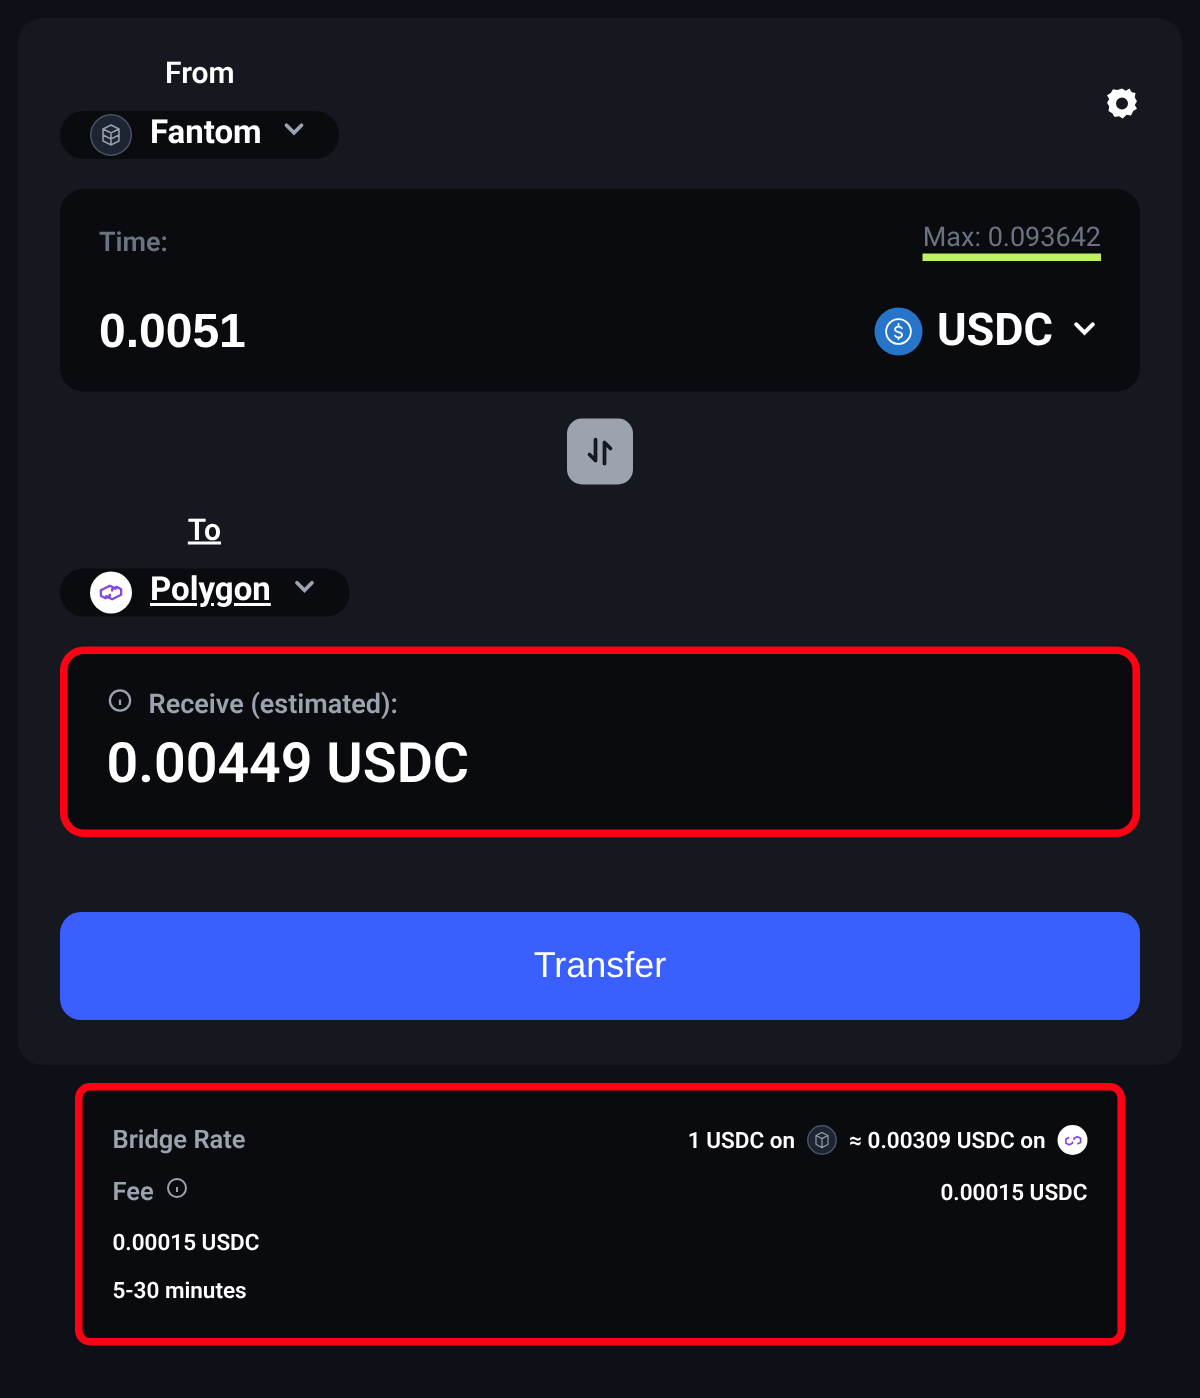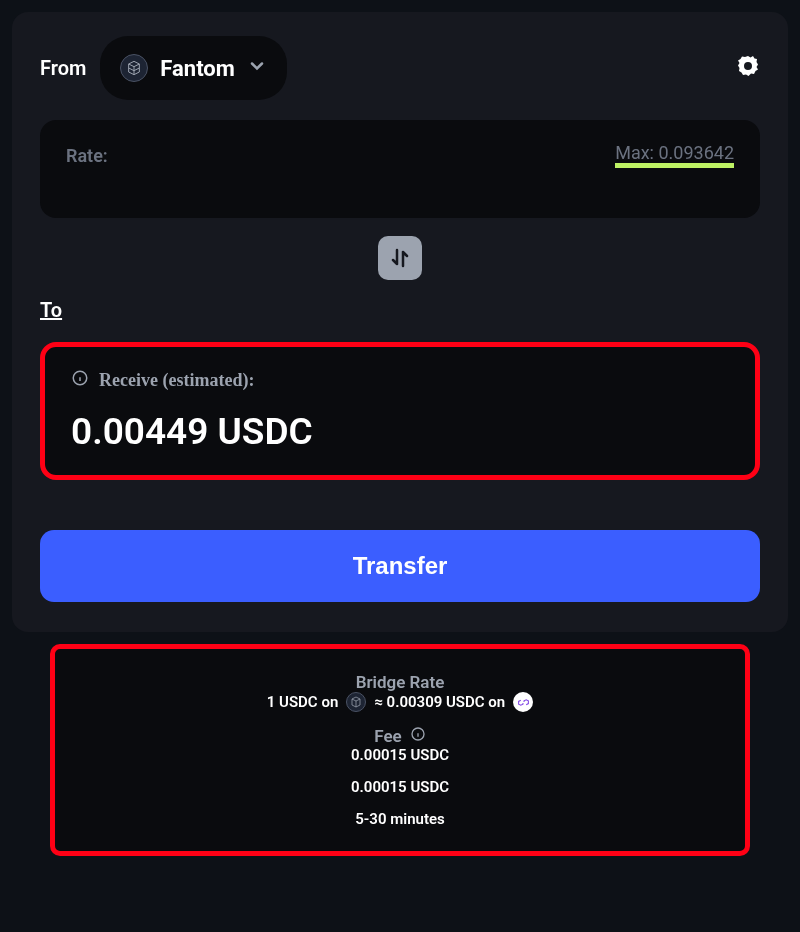--- a/index.html
+++ b/index.html
@@ -19,32 +19,33 @@
     }
     .row {
       display: flex;
       align-items: center;
       justify-content: space-between;
     }
     .row-left {
       display: flex;
       align-items: center;
       gap: 14px;
+      flex-direction: column;
     }
     .label {
       font-size: 20px;
       font-weight: 600;
       color: #fff;
     }
     .chain-selector {
       background: #0a0b0e;
       border-radius: 28px;
-      padding: 18px 20px;
-      display: flex;
-      align-items: center;
+      padding: 2px 20px;
+      display: flex;
+      align-items: flex-start;
       gap: 12px;
       cursor: pointer;
     }
     .chain-icon {
       width: 28px;
       height: 28px;
       border-radius: 50%;
       display: flex;
       align-items: center;
       justify-content: center;
@@ -148,22 +149,21 @@
       background: #0a0b0e;
       border-radius: 16px;
       padding: 22px 26px;
       margin-top: 20px;
       border: 5px solid #ff0015;
     }
     .receive-header {
       display: flex;
       align-items: center;
       gap: 10px;
-      margin-bottom: 19px;
-      font-family: Liberation Serif, serif;
+      margin-bottom: 8px;
     }
     .info-icon {
       color: #9ca3af;
     }
     .receive-label {
       font-size: 18px;
       font-weight: 600;
       color: #9ca3af;
     }
     .receive-amount {
@@ -171,39 +171,38 @@
       font-weight: 600;
       color: #fff;
     }
     .transfer-button {
       background: #3b5eff;
       border: none;
       border-radius: 14px;
       width: 100%;
       padding: 22px;
       font-size: 24px;
-      font-weight: 700;
+      font-weight: 400;
       color: #fff;
       cursor: pointer;
       margin-top: 50px;
       margin-bottom: 6px;
     }
     .summary-box {
       background: #0a0b0e;
       border-radius: 10px;
       border: 5px solid #ff0015;
       margin: 6px 50px 0 50px;
       padding: 16px 20px;
     }
     .summary-row {
       display: flex;
       justify-content: space-between;
       align-items: center;
       padding: 7px 0;
-      flex-direction: column;
     }
     .summary-label {
       font-size: 17px;
       font-weight: 600;
       color: #9ca3af;
       display: flex;
       align-items: center;
       gap: 8px;
     }
     .summary-value {
@@ -260,38 +259,69 @@
     <span class="gear-icon">
       <svg width="24" height="24" viewBox="0 0 24 24" fill="currentColor">
         <path d="M12 2l2.5 1.5L17 2l1.5 2.5L21 5l-.5 3L22 10.5 20.5 13l1.5 2.5-2.5 1.5L18 20l-3-.5L12.5 22 10 20.5 7 21l-1.5-2.5L3 17l.5-3L2 11.5 3.5 9 2 6.5 4.5 5 6 2.5 9 3l3-1zm0 6a4 4 0 100 8 4 4 0 000-8z"></path>
       </svg>
     </span>
   </div>
 
   
   <div class="send-box">
     <div class="send-header">
-      <span class="send-label">Rate:</span>
+      <span class="send-label">Time:</span>
       <span class="max-label">Max: 0.093642</span>
+    </div>
+    <div class="amount-row">
+      <input class="amount-input" value="0.0051" style="">
+      <div class="token-selector">
+        <span class="usdc-icon">
+          <svg width="22" height="22" viewBox="0 0 24 24" fill="none">
+            <circle cx="12" cy="12" r="11" fill="#2775ca"></circle>
+            <circle cx="12" cy="12" r="9" fill="none" stroke="#fff" stroke-width="1.3"></circle>
+            <path d="M12 6.5v1.2M12 16.3v1.2M9.5 15c.4.9 1.4 1.4 2.5 1.4 1.5 0 2.6-.8 2.6-2 0-1.3-1-1.7-2.6-2-1.6-.3-2.5-.8-2.5-2 0-1.1 1-1.9 2.5-1.9 1 0 1.9.4 2.4 1.2" stroke="#fff" stroke-width="1.3" stroke-linecap="round"></path>
+          </svg>
+        </span>
+        <span class="token-name">USDC</span>
+        <span class="chevron-down white">
+          <svg width="22" height="22" viewBox="0 0 24 24" fill="none" stroke="currentColor" stroke-width="3" stroke-linecap="round">
+              <path d="M6 9l6 6 6-6"></path>
+            </svg>
+        </span>
+      </div>
     </div>
   </div>
 
   
   <div class="swap-button">
     <div class="swap-inner">
       <svg width="24" height="24" viewBox="0 0 24 24" fill="none" stroke="#16181f" stroke-width="2.5" stroke-linecap="round" stroke-linejoin="round">
         <path d="M9 4v14M9 18l-4-4M15 20V6M15 6l4 4"></path>
       </svg>
     </div>
   </div>
 
   
   <div class="row to-row">
     <div class="row-left">
       <span class="label">To</span>
+      <div class="chain-selector">
+        <span class="chain-icon polygon">
+          <svg width="18" height="18" viewBox="0 0 24 24" fill="none" stroke="#8247e5" stroke-width="2">
+            <path d="M7 8l-4 2v5l4 2 4-2v-2M17 16l4-2V9l-4-2-4 2v2M7 8l4-2 6 3M17 16l-4 2-6-3"></path>
+          </svg>
+        </span>
+        <span class="chain-name">Polygon</span>
+        <span class="chevron-down">
+          <svg width="20" height="20" viewBox="0 0 24 24" fill="none" stroke="currentColor" stroke-width="3" stroke-linecap="round">
+              <path d="M6 9l6 6 6-6"></path>
+            </svg>
+        </span>
+      </div>
     </div>
   </div>
 
   
   <div class="receive-box">
     <div class="receive-header">
       <span class="info-icon">
         <svg width="18" height="18" viewBox="0 0 24 24" fill="none" stroke="currentColor" stroke-width="2">
             <circle cx="12" cy="12" r="9"></circle>
             <line x1="12" y1="8" x2="12" y2="8"></line>

